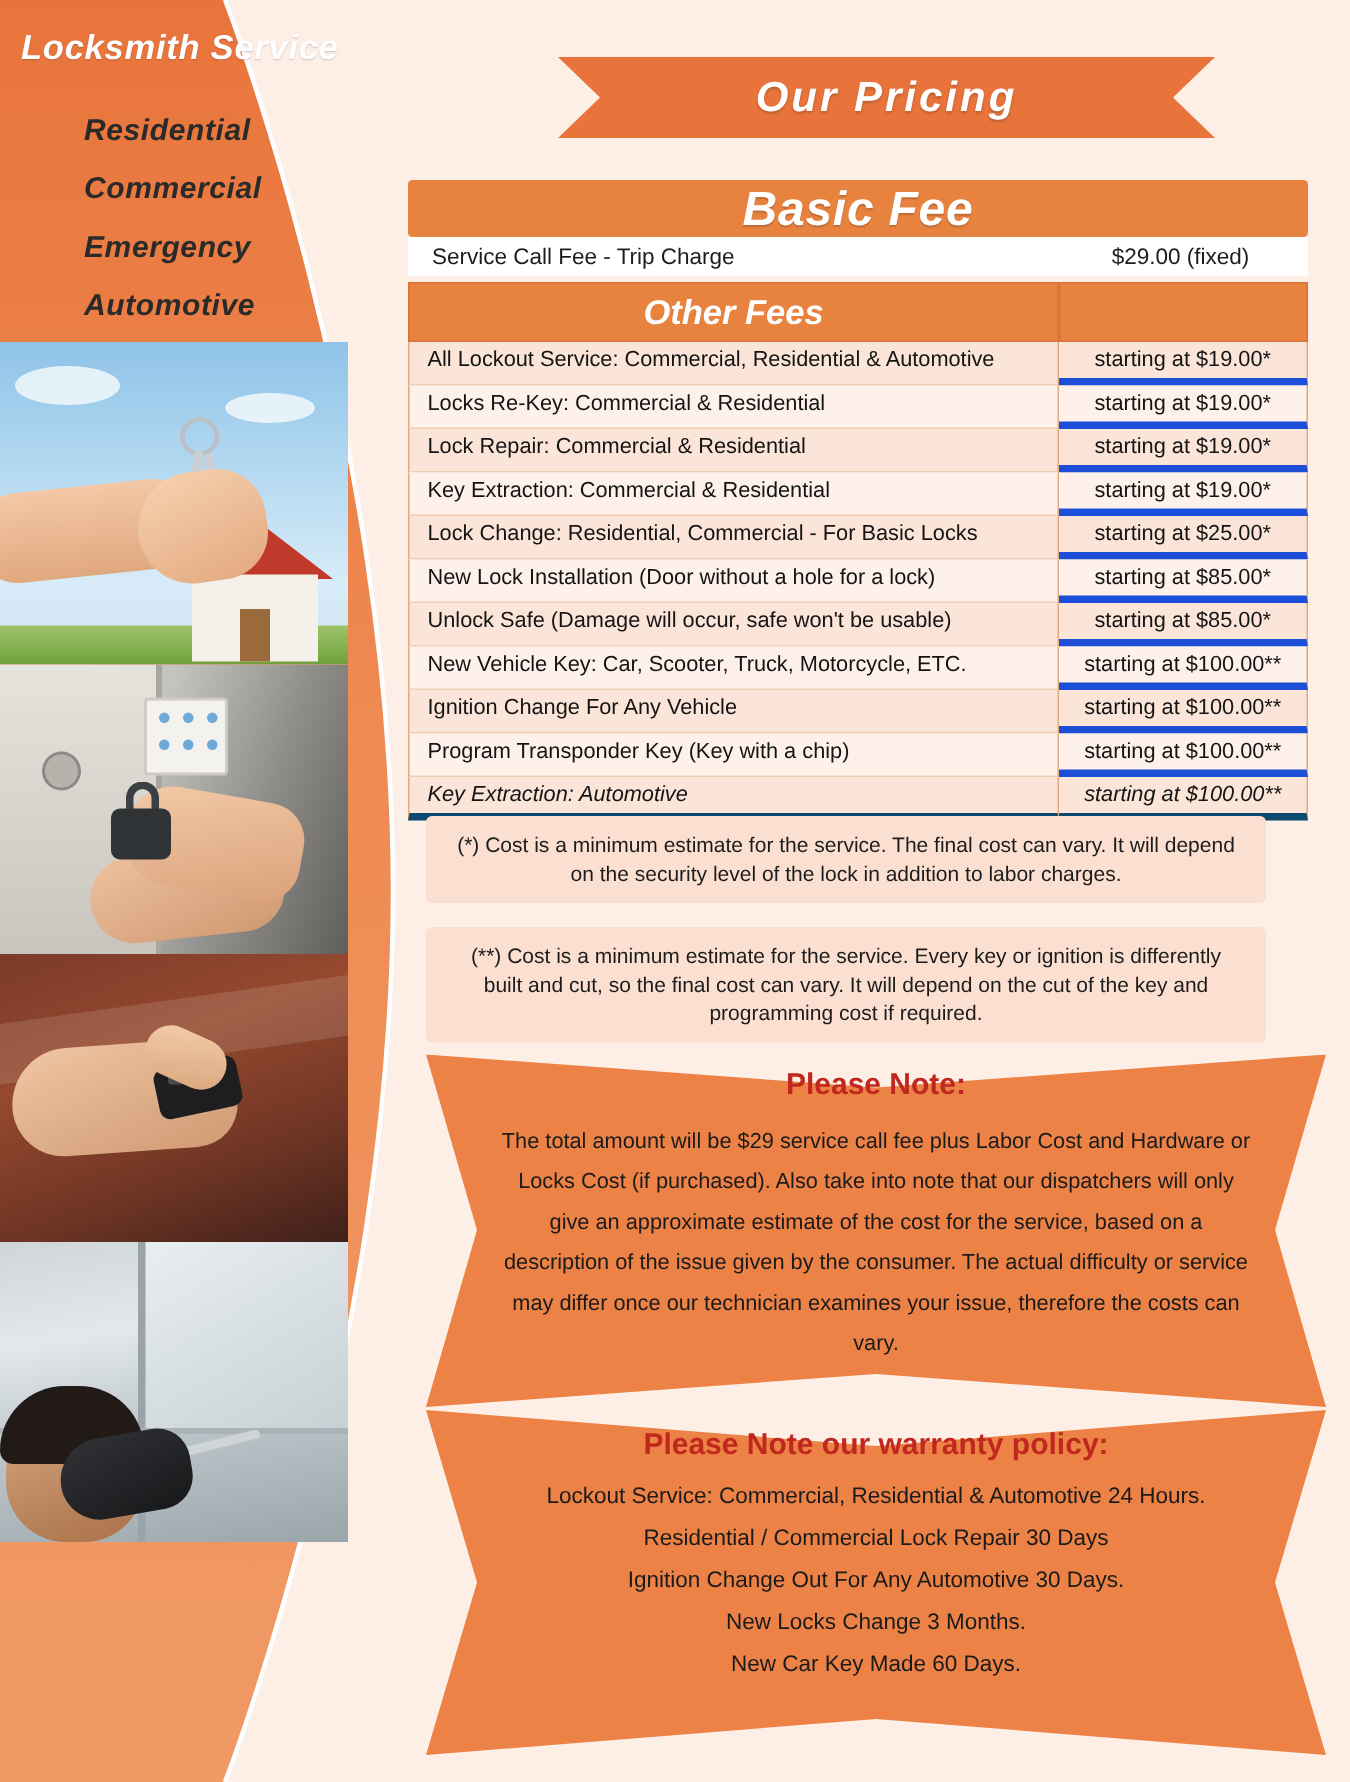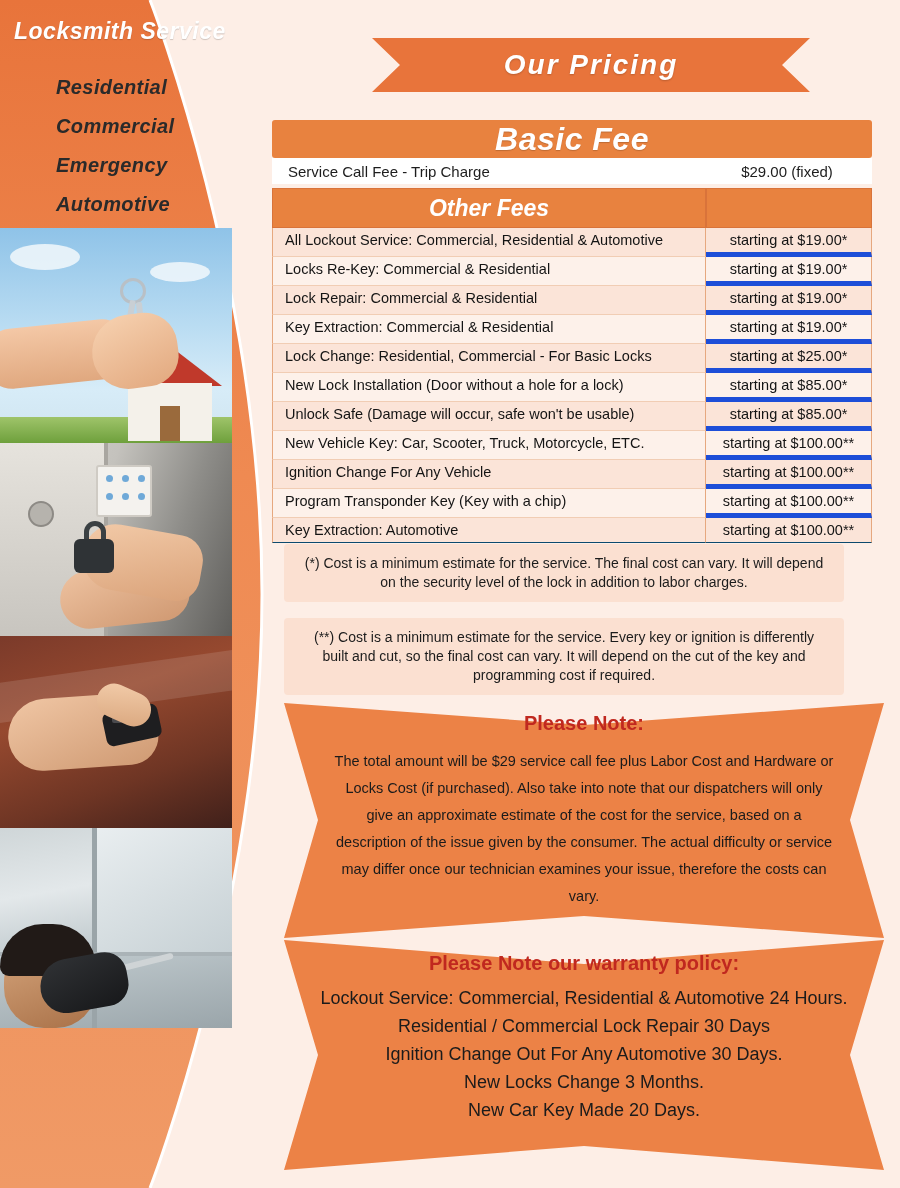--- a/index.html
+++ b/index.html
@@ -160,21 +160,21 @@
     font-size:14.5px; color:#141414;
     border-left:1px solid #e6a87f; border-right:1px solid #e6a87f; border-bottom:1px solid #f1cdb4;
   }
   .fee-row .c2 {
     width:166px; padding:4px 0; text-align:center;
     font-size:14.5px; color:#141414;
     border-right:1px solid #e6a87f; border-bottom:5px solid #1d4ed8;
   }
   .fee-row:nth-child(odd) .c1, .fee-row:nth-child(odd) .c2 { background:#fbe4d8; }
   .fee-row:nth-child(even) .c1, .fee-row:nth-child(even) .c2 { background:#fdf1ea; }
-  .fee-row:last-child .c1, .fee-row:last-child .c2 { border-bottom:1px solid #0c4a6e; }
+  .fee-row:last-child .c1, .fee-row:last-child .c2 { border-bottom:5px solid #0c4a6e;font-style:italic; }
 
   
   .note-box {
     position:absolute; width:560px;
     background:#fbe0d1; color:#1c1c1c;
     font-size:14px; line-height:19px; text-align:center;
     padding:10px 18px; border-radius:4px;margin-left:12px;
   }
   #note-1 { left:0; top:544px; }
   #note-2 { left:0; top:618px; }
@@ -201,21 +201,21 @@
   #burst-2 {
     left:12px; top:940px; width:600px; height:230px;
     clip-path: polygon(0 0, 300px 24px, 600px 0, 566px 115px, 600px 230px, 300px 206px, 0 230px, 34px 115px);
   }
   #burst-2-title {
     position:absolute; left:12px; top:952px; width:600px;
     text-align:center; color:#c0281f; font-size:20px; font-weight:bold;
   }
   #burst-2-body {
     position:absolute; left:42px; top:984px; width:540px;
-    text-align:center; color:#1b1b1b; font-size:18px; line-height:28px;
+    text-align:center; color:#1b1b1b; font-size:15px; line-height:28px;
   }
 </style>
 </head>
 <body>
 
 <div id="left-panel">
   <svg id="left-curve" viewBox="0 0 340 1188" preserveAspectRatio="none">
     <path d="M340,0 L340,1188 L150,1188 C150,1188 262,900 262,594 C262,288 150,0 150,0 Z" fill="#fdeee6"></path>
     <path d="M150,0 C150,0 262,288 262,594 C262,900 150,1188 150,1188" fill="none" stroke="#ffffff" stroke-width="3"></path>
   </svg>
@@ -363,16 +363,16 @@
   <div id="burst-1-title">Please Note:</div>
   <div id="burst-1-body">The total amount will be $29 service call fee plus Labor Cost and Hardware or Locks Cost (if purchased). Also take into note that our dispatchers will only give an approximate estimate of the cost for the service, based on a description of the issue given by the consumer. The actual difficulty or service may differ once our technician examines your issue, therefore the costs can vary.</div>
 
   <div class="burst" id="burst-2"></div>
   <div id="burst-2-title">Please Note our warranty policy:</div>
   <div id="burst-2-body">
     <div>Lockout Service: Commercial, Residential &amp; Automotive 24 Hours.</div>
     <div>Residential / Commercial Lock Repair 30 Days</div>
     <div>Ignition Change Out For Any Automotive 30 Days.</div>
     <div>New Locks Change 3 Months.</div>
-    <div>New Car Key Made 20 Days.</div>
+    <div>New Car Key Made 60 Days.</div>
   </div>
 
 </div>
 
 </body></html>

